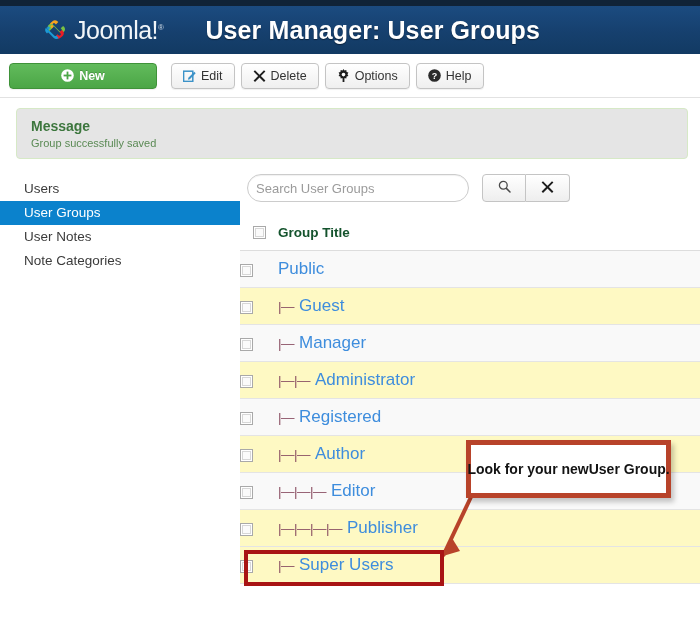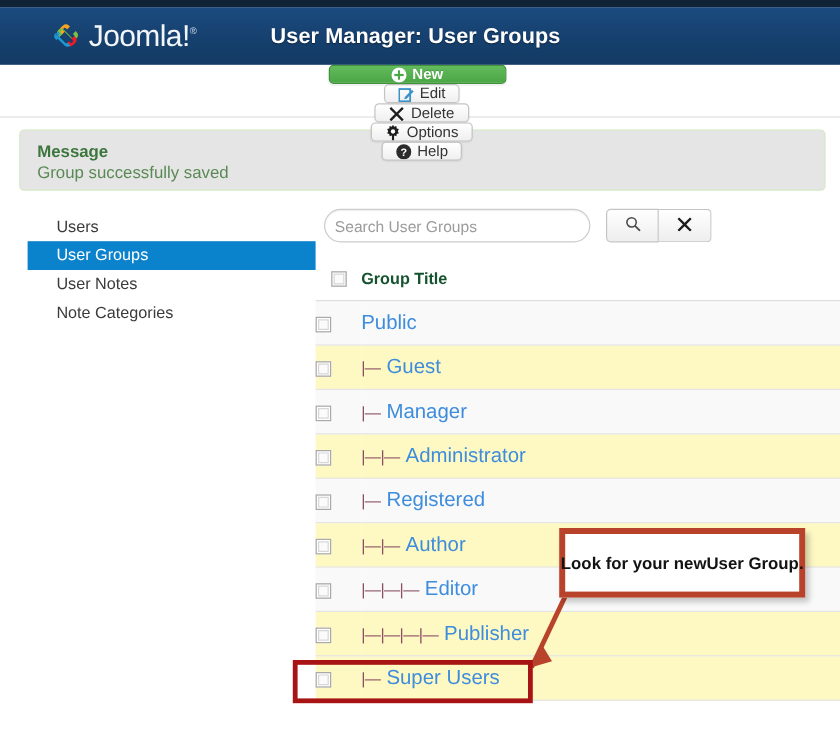--- a/index.html
+++ b/index.html
@@ -49,38 +49,37 @@
     line-height: 1;
     white-space: nowrap;
   }
   .brand-tm {
     font-size: 8px;
     vertical-align: super;
     color: #cfdbe6;
   }
   #page-title {
     color: #ffffff;
-    font-size: 18px;
+    font-size: 25px;
     font-weight: 700;
-    margin-left: 62px;
+    margin-left: 42px;
     letter-spacing: 0.1px;
     white-space: nowrap;
     text-shadow: 0 1px 1px rgba(0,0,0,.45);
   }
 
   
   #toolbar {
     height: 44px;
     background: #ffffff;
     border-bottom: 1px solid #e2e2e2;
     display: flex;
     align-items: center;
     padding-left: 9px;
     box-sizing: border-box;
-    flex-direction: column;
   }
   .tbtn {
     height: 26px;
     display: inline-flex;
     align-items: center;
     gap: 5px;
     padding: 0 11px;
     margin-right: 6px;
     font-size: 12.5px;
     color: #333333;
@@ -118,30 +117,29 @@
     height: 51px;
   }
   #message-title {
     color: #3c763d;
     font-weight: 700;
     font-size: 14px;
     line-height: 17px;
   }
   #message-text {
     color: #5a8a54;
-    font-size: 14px;
+    font-size: 11px;
     line-height: 17px;
   }
 
   
   #content-area {
     display: flex;
     align-items: flex-start;
     padding-top: 14px;
-    padding-left: 23px;
   }
   #sidebar {
     width: 240px;
     flex: none;
     padding-top: 4px;
   }
   .side-item {
     height: 24px;
     line-height: 24px;
     padding-left: 24px;

